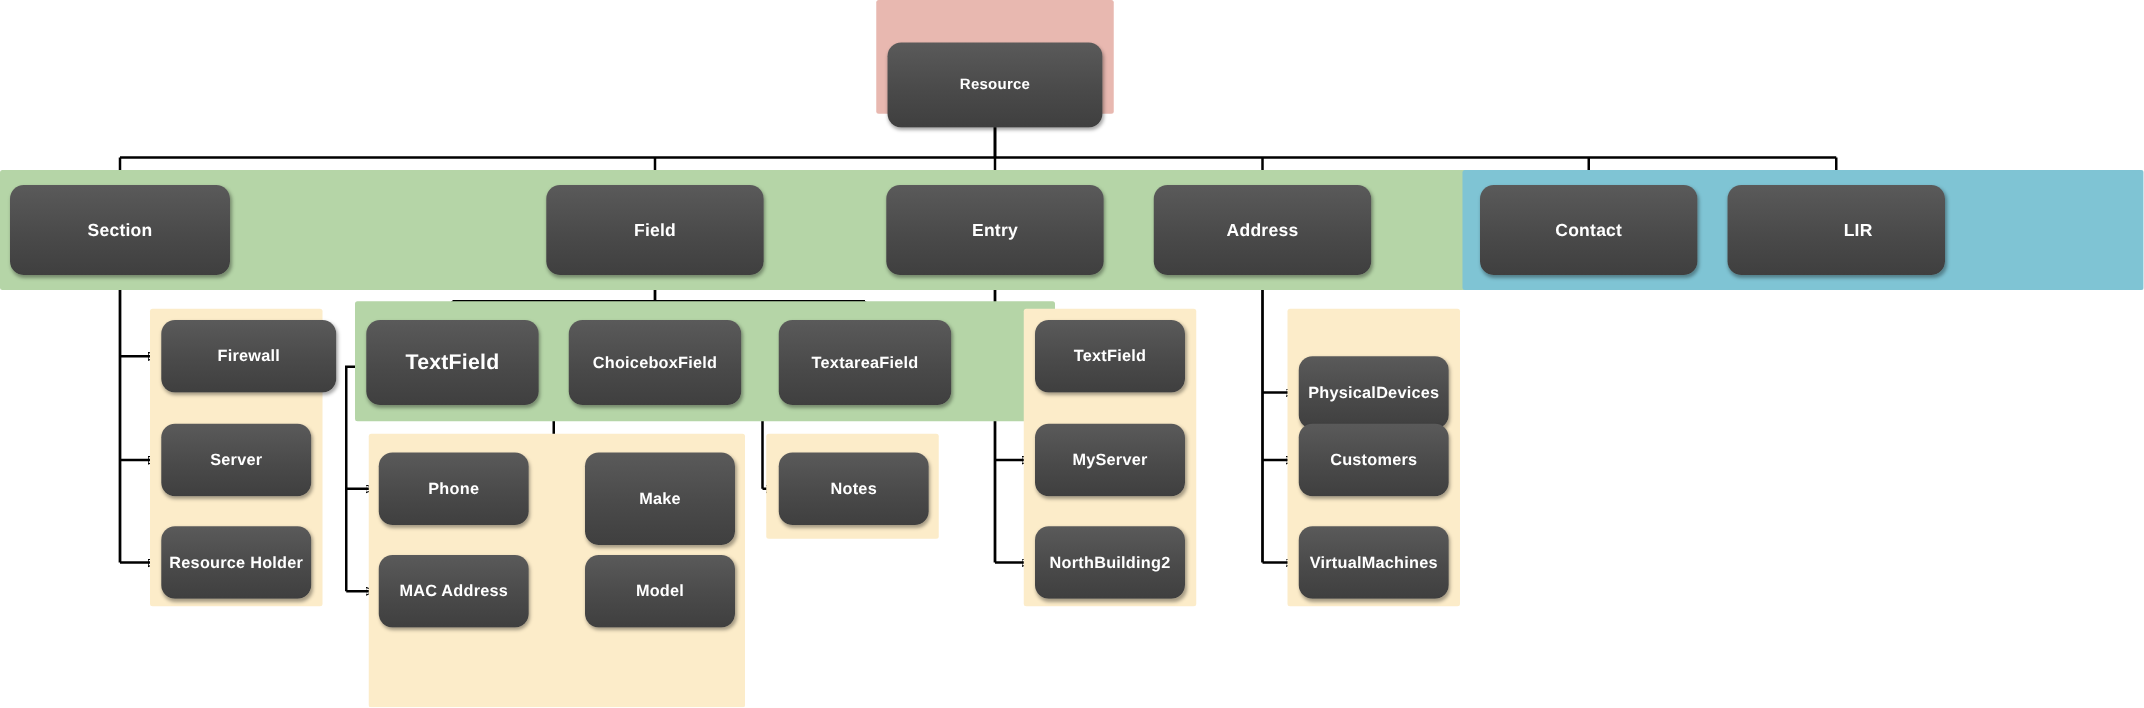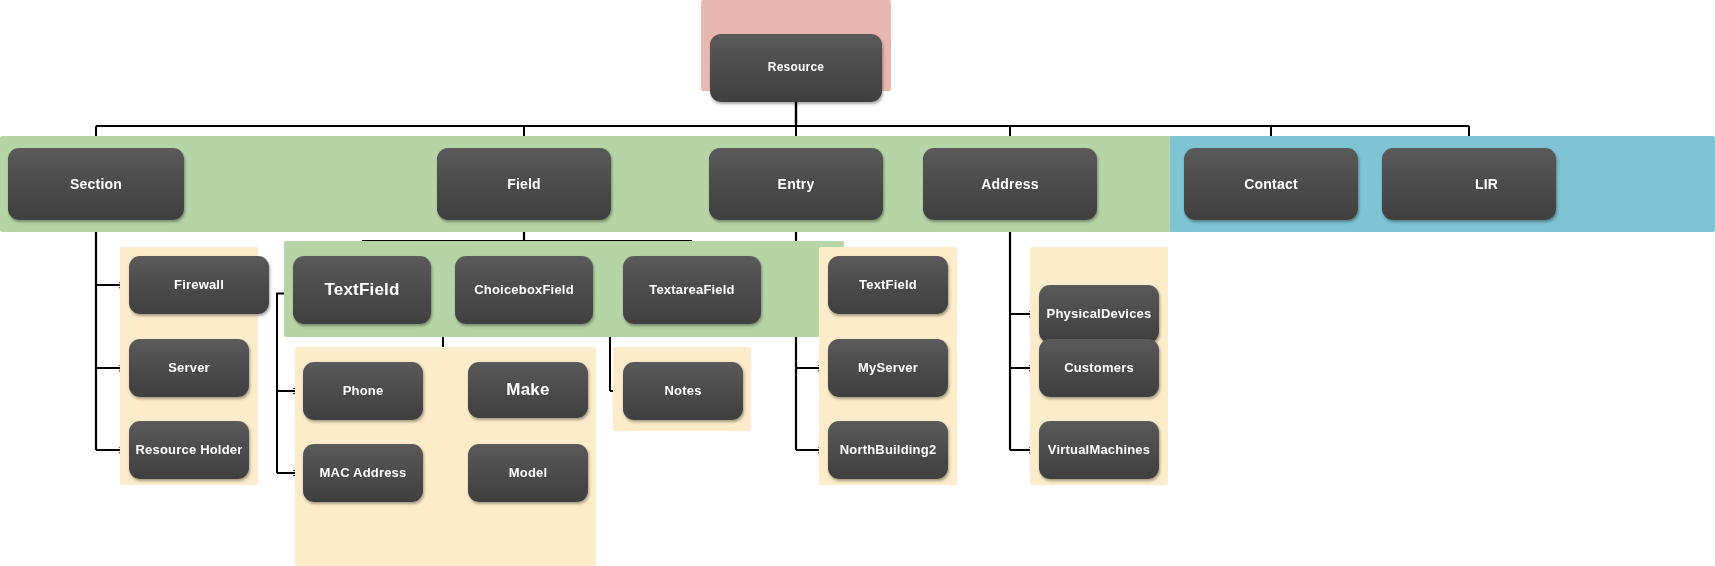--- a/index.html
+++ b/index.html
@@ -146,21 +146,21 @@
       </div>
       <div class="node" style="left: 129px; top: 421px; width: 120px; height: 58px; font-size: 13px;">
         <span>Resource Holder</span>
       </div>
       <div class="node" style="left: 303px; top: 362px; width: 120px; height: 58px; font-size: 13px;">
         <span>Phone</span>
       </div>
       <div class="node" style="left: 303px; top: 444px; width: 120px; height: 58px; font-size: 13px; align-items: center;">
         <span>MAC Address</span>
       </div>
-      <div class="node" style="left: 468px; top: 362px; width: 120px; height: 56px; font-size: 17px;">
+      <div class="node" style="left: 468px; top: 362px; width: 120px; height: 74px; font-size: 13px;">
         <span>Make</span>
       </div>
       <div class="node" style="left: 468px; top: 444px; width: 120px; height: 58px; font-size: 13px;">
         <span>Model</span>
       </div>
       <div class="node" style="left: 623px; top: 362px; width: 120px; height: 58px; font-size: 13px;">
         <span>Notes</span>
       </div>
       <div class="node" style="left: 828px; top: 256px; width: 120px; height: 58px; font-size: 13px;">
         <span>TextField</span>

